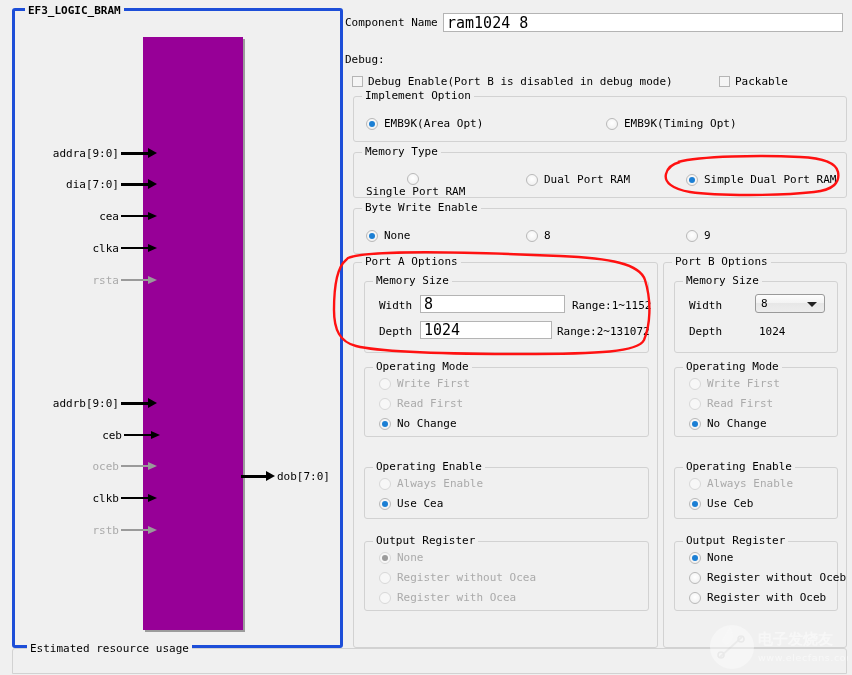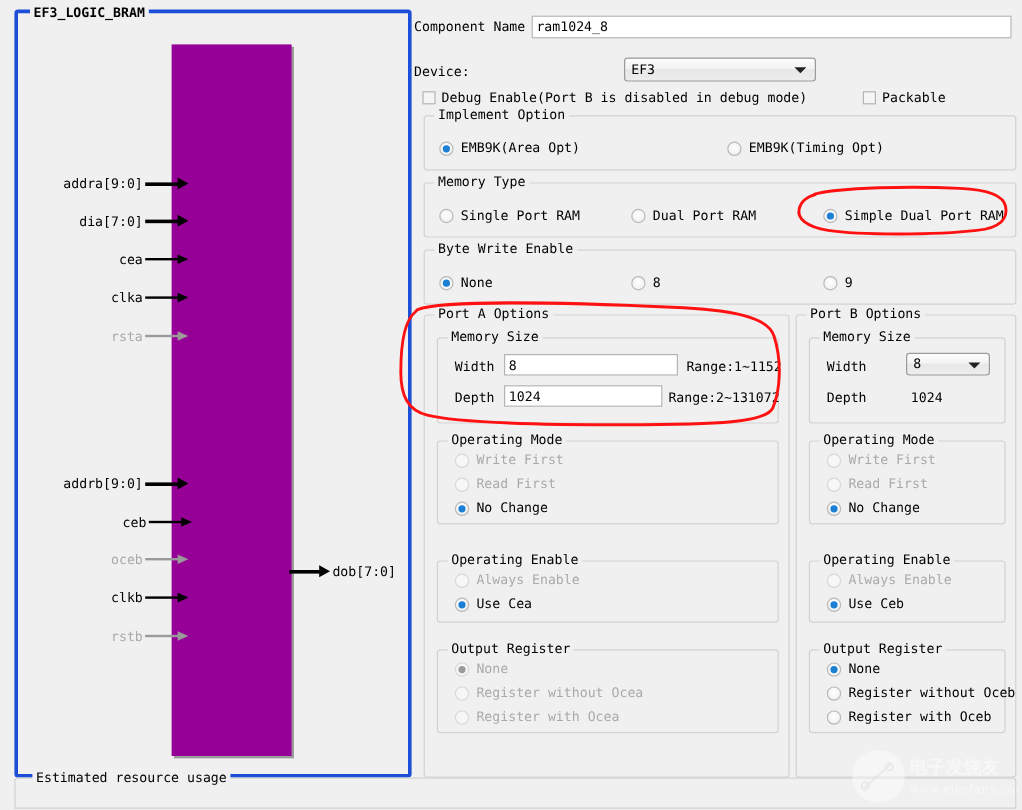--- a/index.html
+++ b/index.html
@@ -64,21 +64,21 @@
 
   
   #right-panel{
     position:absolute;left:345px;top:8px;width:500px;height:634px;
   }
   .row{position:absolute;display:flex;align-items:center;}
   .lab{font-size:11px;white-space:nowrap;}
 
   input.txt{
     font-family:"DejaVu Sans Mono","Liberation Mono",monospace;
-    font-size:11px;
+    font-size:15px;
     border:1px solid #b4b4b4;
     background:#fff;
     color:#000;
     padding:1px 3px;
     box-sizing:border-box;
     outline:none;
   }
   .combo{
     position:relative;box-sizing:border-box;
     border:1px solid #9a9a9a;border-radius:3px;
@@ -218,25 +218,21 @@
 </div>
 
 <div id="right-panel">
 
   <div class="row" style="left:0px;top:8px;">
     <span class="lab">Component Name</span>
   </div>
   <input class="txt" type="text" style="left: 98px; top: 5px; width: 400px; height: 19px; position: absolute;" value="ram1024_8">
 
   <div class="row" style="left:0px;top:45px;">
-    <span class="lab">Device:</span>
-  </div>
-  <div class="combo" style="position:absolute;left:175px;top:40px;width:160px;height:20px;">
-    <span>EF3</span>
-    <span class="arrow-dn"></span>
+    <span class="lab">Debug:</span>
   </div>
 
   <div class="row" style="left:7px;top:67px;">
     <span class="cb"></span>
     <span class="lab">Debug Enable(Port B is disabled in debug mode)</span>
   </div>
   <div class="row" style="left:374px;top:67px;">
     <span class="cb"></span>
     <span class="lab">Packable</span>
   </div>
@@ -248,21 +244,21 @@
       <span>EMB9K(Area Opt)</span>
     </div>
     <div class="opt" style="position:absolute;left:252px;top:20px;">
       <span class="rb"></span>
       <span>EMB9K(Timing Opt)</span>
     </div>
   </div>
 
   <div class="gb" style="left:8px;top:144px;width:492px;height:44px;">
     <span class="gb-title">Memory Type</span>
-    <div class="opt" style="position:absolute;left:12px;top:20px;">
+    <div class="opt" style="position:absolute;left:12px;top:20px;flex-direction:column;">
       <span class="rb"></span>
       <span>Single Port RAM</span>
     </div>
     <div class="opt" style="position:absolute;left:172px;top:20px;">
       <span class="rb"></span>
       <span>Dual Port RAM</span>
     </div>
     <div class="opt" style="position:absolute;left:332px;top:20px;">
       <span class="rb on"></span>
       <span>Simple Dual Port RAM</span>

